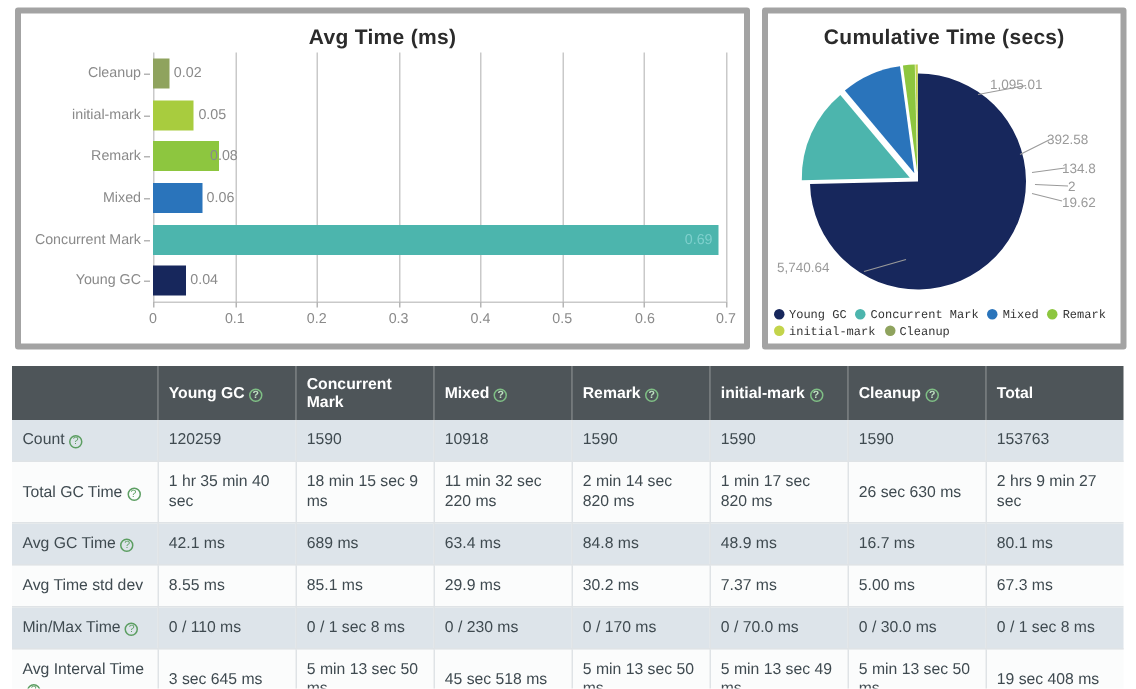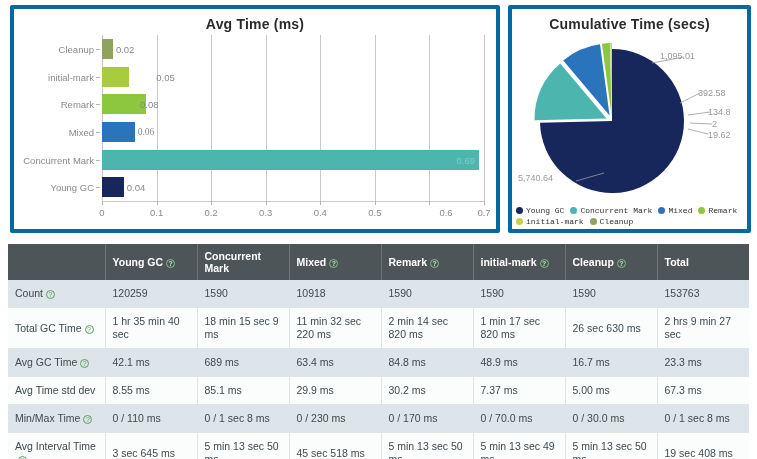--- a/index.html
+++ b/index.html
@@ -10,21 +10,21 @@
     overflow: hidden;
   }
   #root { position: relative; width: 757px; height: 459px; background:#fff; }
 
   
   .charts-row { position:absolute; left:0; top:0; width:757px; height:238px; }
 
   .chart-frame {
     position:absolute; top:5px;
     background:#ffffff;
-    border:4px solid #0369a1;
+    border:4px solid #a3a3a3;
     border-radius:2px;
   }
   #bar-frame { left:10px; width:490px; height:228px; }
   #pie-frame { left:508px; width:243px; height:228px; }
 
   .chart-title {
     text-align:center;
     font-weight:bold;
     color:#2b2b2b;
     letter-spacing:.2px;
@@ -149,25 +149,25 @@
             <div class="gridline" style="left: 54.5714px;"></div>
             <div class="gridline" style="left: 109.143px;"></div>
             <div class="gridline" style="left: 163.714px;"></div>
             <div class="gridline" style="left: 218.286px;"></div>
             <div class="gridline" style="left: 272.857px;"></div>
             <div class="gridline" style="left: 327.429px;"></div>
             <div class="gridline" style="left: 382px;"></div>
             <div class="bar-rect" style="top: 13.8333px; left: 0px; width: 10.9143px; background: rgb(143, 163, 94);"></div>
             <div class="bar-val" style="top: 13.8333px; left: 13.9143px;">0.02</div>
             <div class="bar-rect" style="top: 41.5px; left: 0px; width: 27.2857px; background: rgb(168, 204, 62);"></div>
-            <div class="bar-val" style="top: 41.5px; left: 30.2857px; margin-left: 24px;">0.05</div>
+            <div class="bar-val" style="top: 41.5px; left: 30.2857px;">0.05</div>
             <div class="bar-rect" style="top: 69.1667px; left: 0px; width: 43.6571px; background: rgb(141, 198, 63);"></div>
             <div class="bar-val" style="top: 69.1667px; left: 38px;">0.08</div>
             <div class="bar-rect" style="top: 96.8333px; left: 0px; width: 32.7429px; background: rgb(42, 116, 187);"></div>
-            <div class="bar-val" style="top: 96.8333px; left: 35.7429px; font-family: Liberation Serif, serif;">0.06</div>
+            <div class="bar-val" style="top: 96.8333px; left: 35.7429px;">0.06</div>
             <div class="bar-rect" style="top: 124.5px; left: 0px; width: 376.543px; background: rgb(76, 181, 173);"></div>
             <div class="bar-val inside" style="top: 124.5px; left: 354.543px;">0.69</div>
             <div class="bar-rect" style="top: 152.167px; left: 0px; width: 21.8286px; background: rgb(23, 39, 92);"></div>
             <div class="bar-val" style="top: 152.167px; left: 24.8286px;">0.04</div>
           </div>
         <div class="bar-axis" id="bar-axis">
           <div class="axis-line"></div>
         <div class="x-tick" style="left: 0px;"></div>
             <div class="x-tick" style="left: 54.5714px;"></div>
             <div class="x-tick" style="left: 109.143px;"></div>
@@ -175,21 +175,21 @@
             <div class="x-tick" style="left: 218.286px;"></div>
             <div class="x-tick" style="left: 272.857px;"></div>
             <div class="x-tick" style="left: 327.429px;"></div>
             <div class="x-tick" style="left: 382px;"></div>
             <div class="x-lab" style="left: 0px;">0</div>
             <div class="x-lab" style="left: 54.5714px;">0.1</div>
             <div class="x-lab" style="left: 109.143px;">0.2</div>
             <div class="x-lab" style="left: 163.714px;">0.3</div>
             <div class="x-lab" style="left: 218.286px;">0.4</div>
             <div class="x-lab" style="left: 272.857px;">0.5</div>
-            <div class="x-lab" style="left: 344px;">0.6</div>
+            <div class="x-lab" style="left: 328px;">0.6</div>
             <div class="x-lab" style="left: 382px;">0.7</div>
           </div>
       </div>
     </div>
 
     <div class="chart-frame" id="pie-frame">
       <div class="chart-title">Cumulative Time (secs)</div>
       <div class="pie-plot">
         <svg class="pie-svg" width="235" height="170" viewBox="0 0 235 170">
           <g id="pie-slices">
@@ -267,21 +267,21 @@
             <td>2 hrs 9 min 27 sec</td>
           </tr>
           <tr class="odd">
             <td class="rowhdr"><span>Avg GC Time</span><span class="help-icon">?</span></td>
             <td>42.1 ms</td>
             <td>689 ms</td>
             <td>63.4 ms</td>
             <td>84.8 ms</td>
             <td>48.9 ms</td>
             <td>16.7 ms</td>
-            <td>23.3 ms</td>
+            <td>80.1 ms</td>
           </tr>
           <tr class="even">
             <td class="rowhdr"><span>Avg Time std dev</span></td>
             <td>8.55 ms</td>
             <td>85.1 ms</td>
             <td>29.9 ms</td>
             <td>30.2 ms</td>
             <td>7.37 ms</td>
             <td>5.00 ms</td>
             <td>67.3 ms</td>

